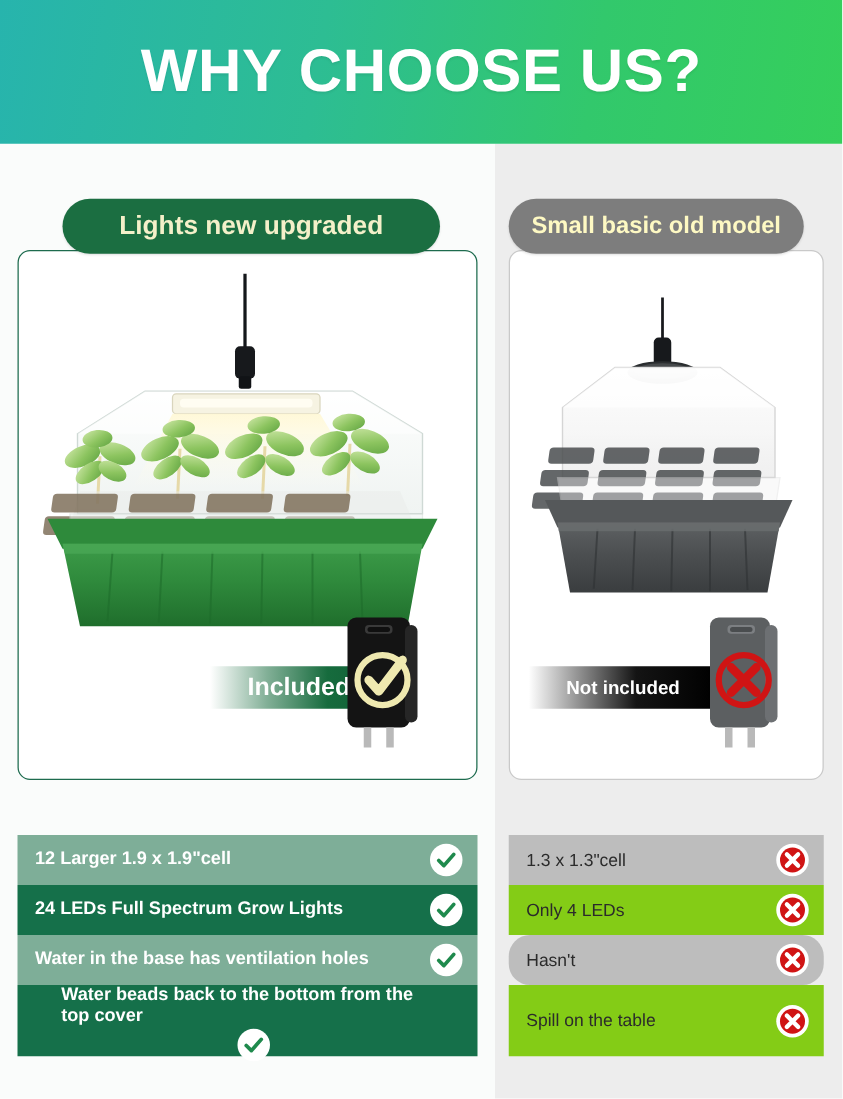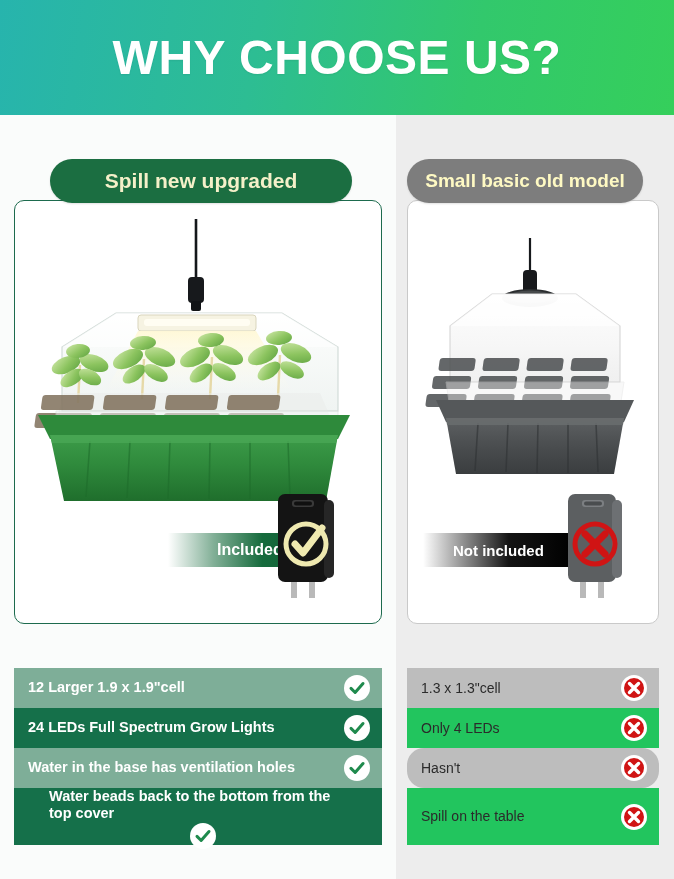--- a/index.html
+++ b/index.html
@@ -59,21 +59,21 @@
 
   
   .strip{
     position:absolute;height:34px;display:flex;align-items:center;
     z-index:8;
   }
   .strip-left{
     left:168px;top:533px;width:152px;
     background:linear-gradient(90deg,rgba(27,110,65,0) 0%,rgba(27,110,65,.55) 30%,#166b3d 62%,#0f5c33 100%);
   }
-  .strip-left .strip-txt{color:#ffffff;font-size:16px;font-weight:bold;margin-left:49px;}
+  .strip-left .strip-txt{color:#ffffff;font-size:20px;font-weight:bold;margin-left:30px;}
   .strip-right{
     left:423px;top:533px;width:148px;
     background:linear-gradient(90deg,rgba(20,20,20,0) 0%,rgba(20,20,20,.45) 26%,#141414 58%,#000000 100%);
     text-align:center;
   }
   .strip-right .strip-txt{color:#ffffff;font-size:15px;font-weight:bold;margin-left:30px;}
 
   
   .adapter{position:absolute;z-index:9;}
   .adapter-left{left:272px;top:492px;width:66px;height:118px;}
@@ -88,21 +88,21 @@
     display:flex;align-items:center;justify-content:space-between;
     box-sizing:border-box;padding:0 12px 0 14px;
   }
   .frow .ftext{font-weight:bold;line-height:1.2;}
 
   .left-a{background:#7eae98;}
   .left-b{background:#15704a;}
   .flist-left .ftext{color:#ffffff;font-size:14.5px;}
 
   .right-a{background:#bdbdbd;}
-  .right-b{background:#22c55e;gap:48px;}
+  .right-b{background:#84cc16;gap:48px;}
   .flist-right .ftext{color:#2b2b2b;font-size:14px;font-weight:normal;}
 
   .icon-ok{flex:none;width:26px;height:26px;border-radius:50%;background:#ffffff;
            display:flex;align-items:center;justify-content:center;margin-left:8px;}
   .icon-no{flex:none;width:26px;height:26px;border-radius:50%;background:#ffffff;
            display:flex;align-items:center;justify-content:center;margin-left:8px;}
 </style>
 </head>
 <body>
 
@@ -383,19 +383,19 @@
       <span class="icon-no">
         <svg viewBox="0 0 24 24" width="24" height="24">
           <circle cx="12" cy="12" r="10" fill="#d01414"></circle>
           <path d="M7.5 7.5 L16.5 16.5 M16.5 7.5 L7.5 16.5" stroke="#ffffff" stroke-width="3.4" stroke-linecap="round"></path>
         </svg>
       </span>
     </div>
   </div>
 
   <div class="pill pill-left">
-    <span>Spill new upgraded</span>
+    <span>Lights new upgraded</span>
   </div>
   <div class="pill pill-right">
     <span>Small basic old model</span>
   </div>
 
 </div>
 
 </body></html>

